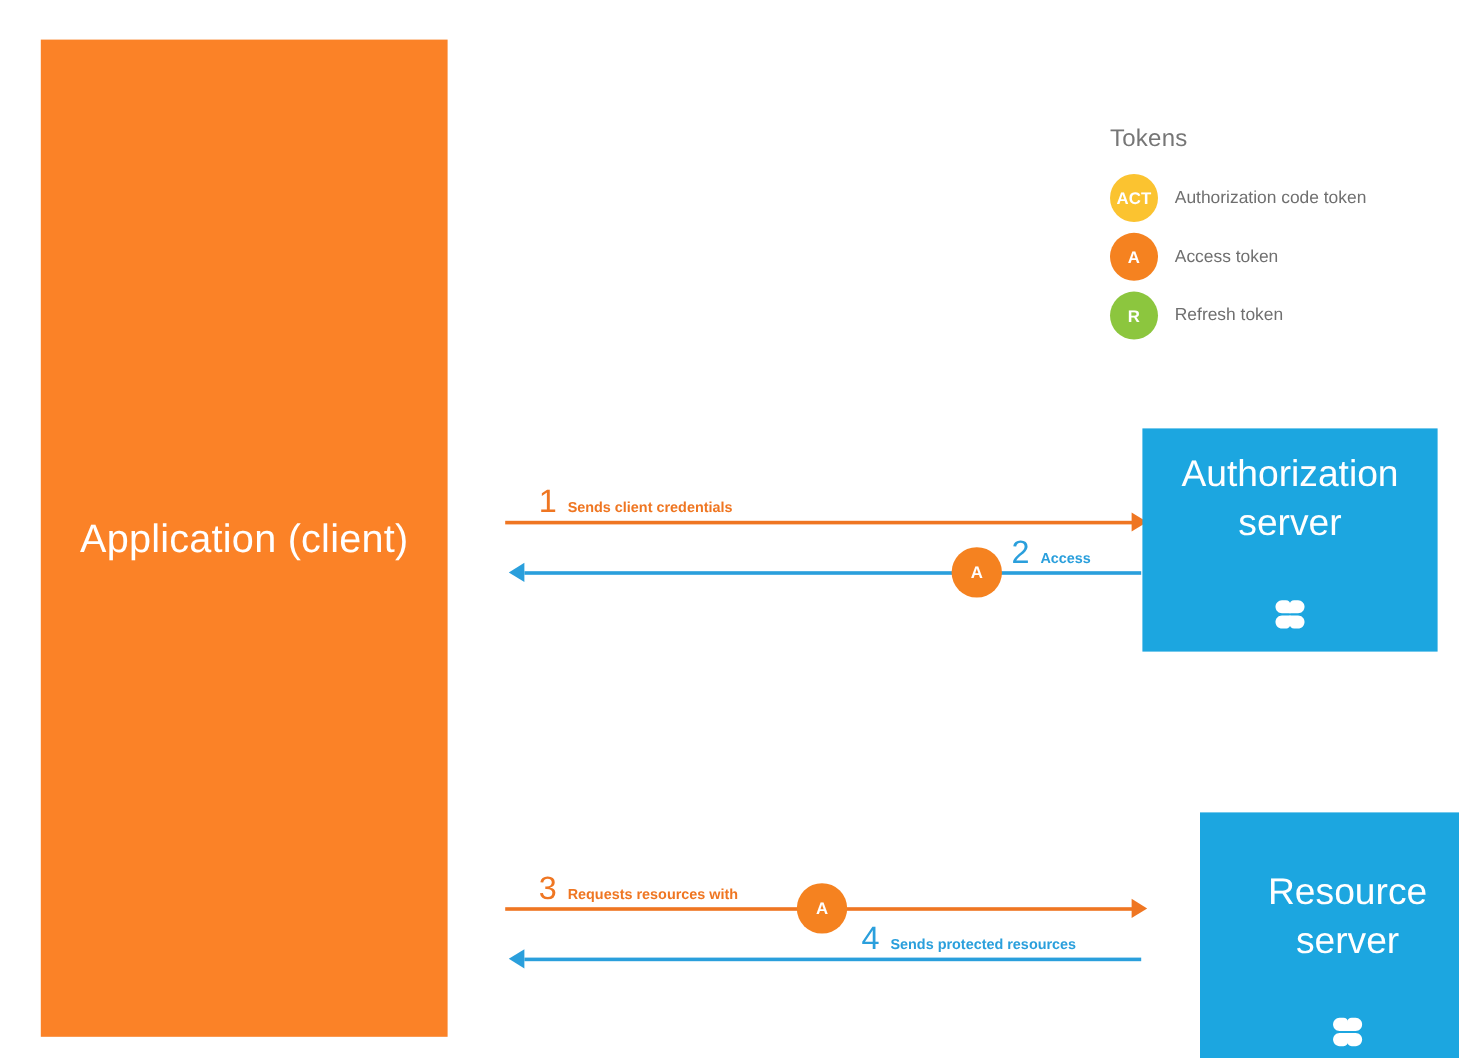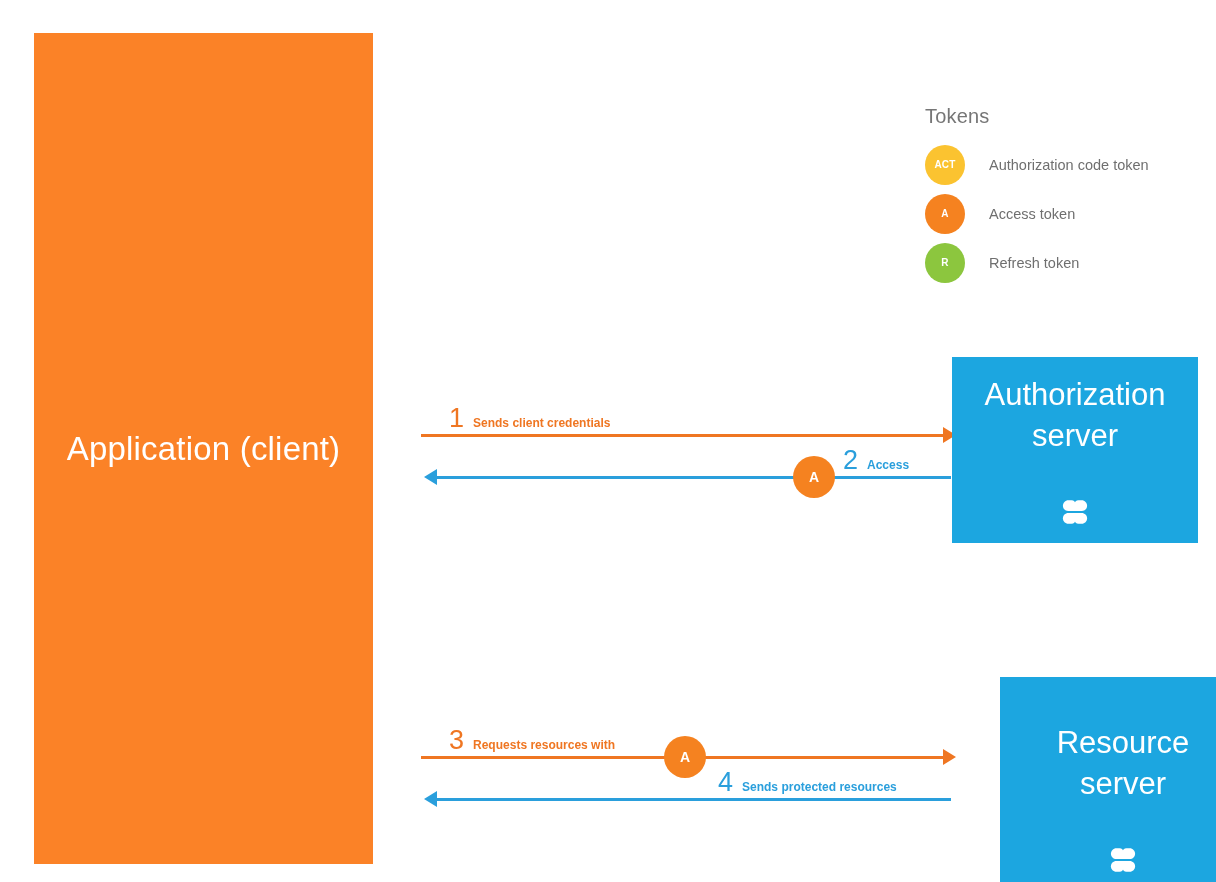--- a/index.html
+++ b/index.html
@@ -154,26 +154,26 @@
   }
   .legend-dot {
     width: 40px;
     height: 40px;
     border-radius: 50%;
     flex: 0 0 40px;
     display: flex;
     align-items: center;
     justify-content: center;
     color: #ffffff;
-    font-size: 10px;
+    font-size: 14px;
     font-weight: 700;
     letter-spacing: 0.2px;
   }
   .legend-text {
-    margin-left: 24px;
+    margin-left: 14px;
     color: #6f6f6f;
     font-size: 14.5px;
     font-weight: 400;
     white-space: nowrap;
   }
 </style>
 </head>
 <body>
 
 <div id="canvas">

